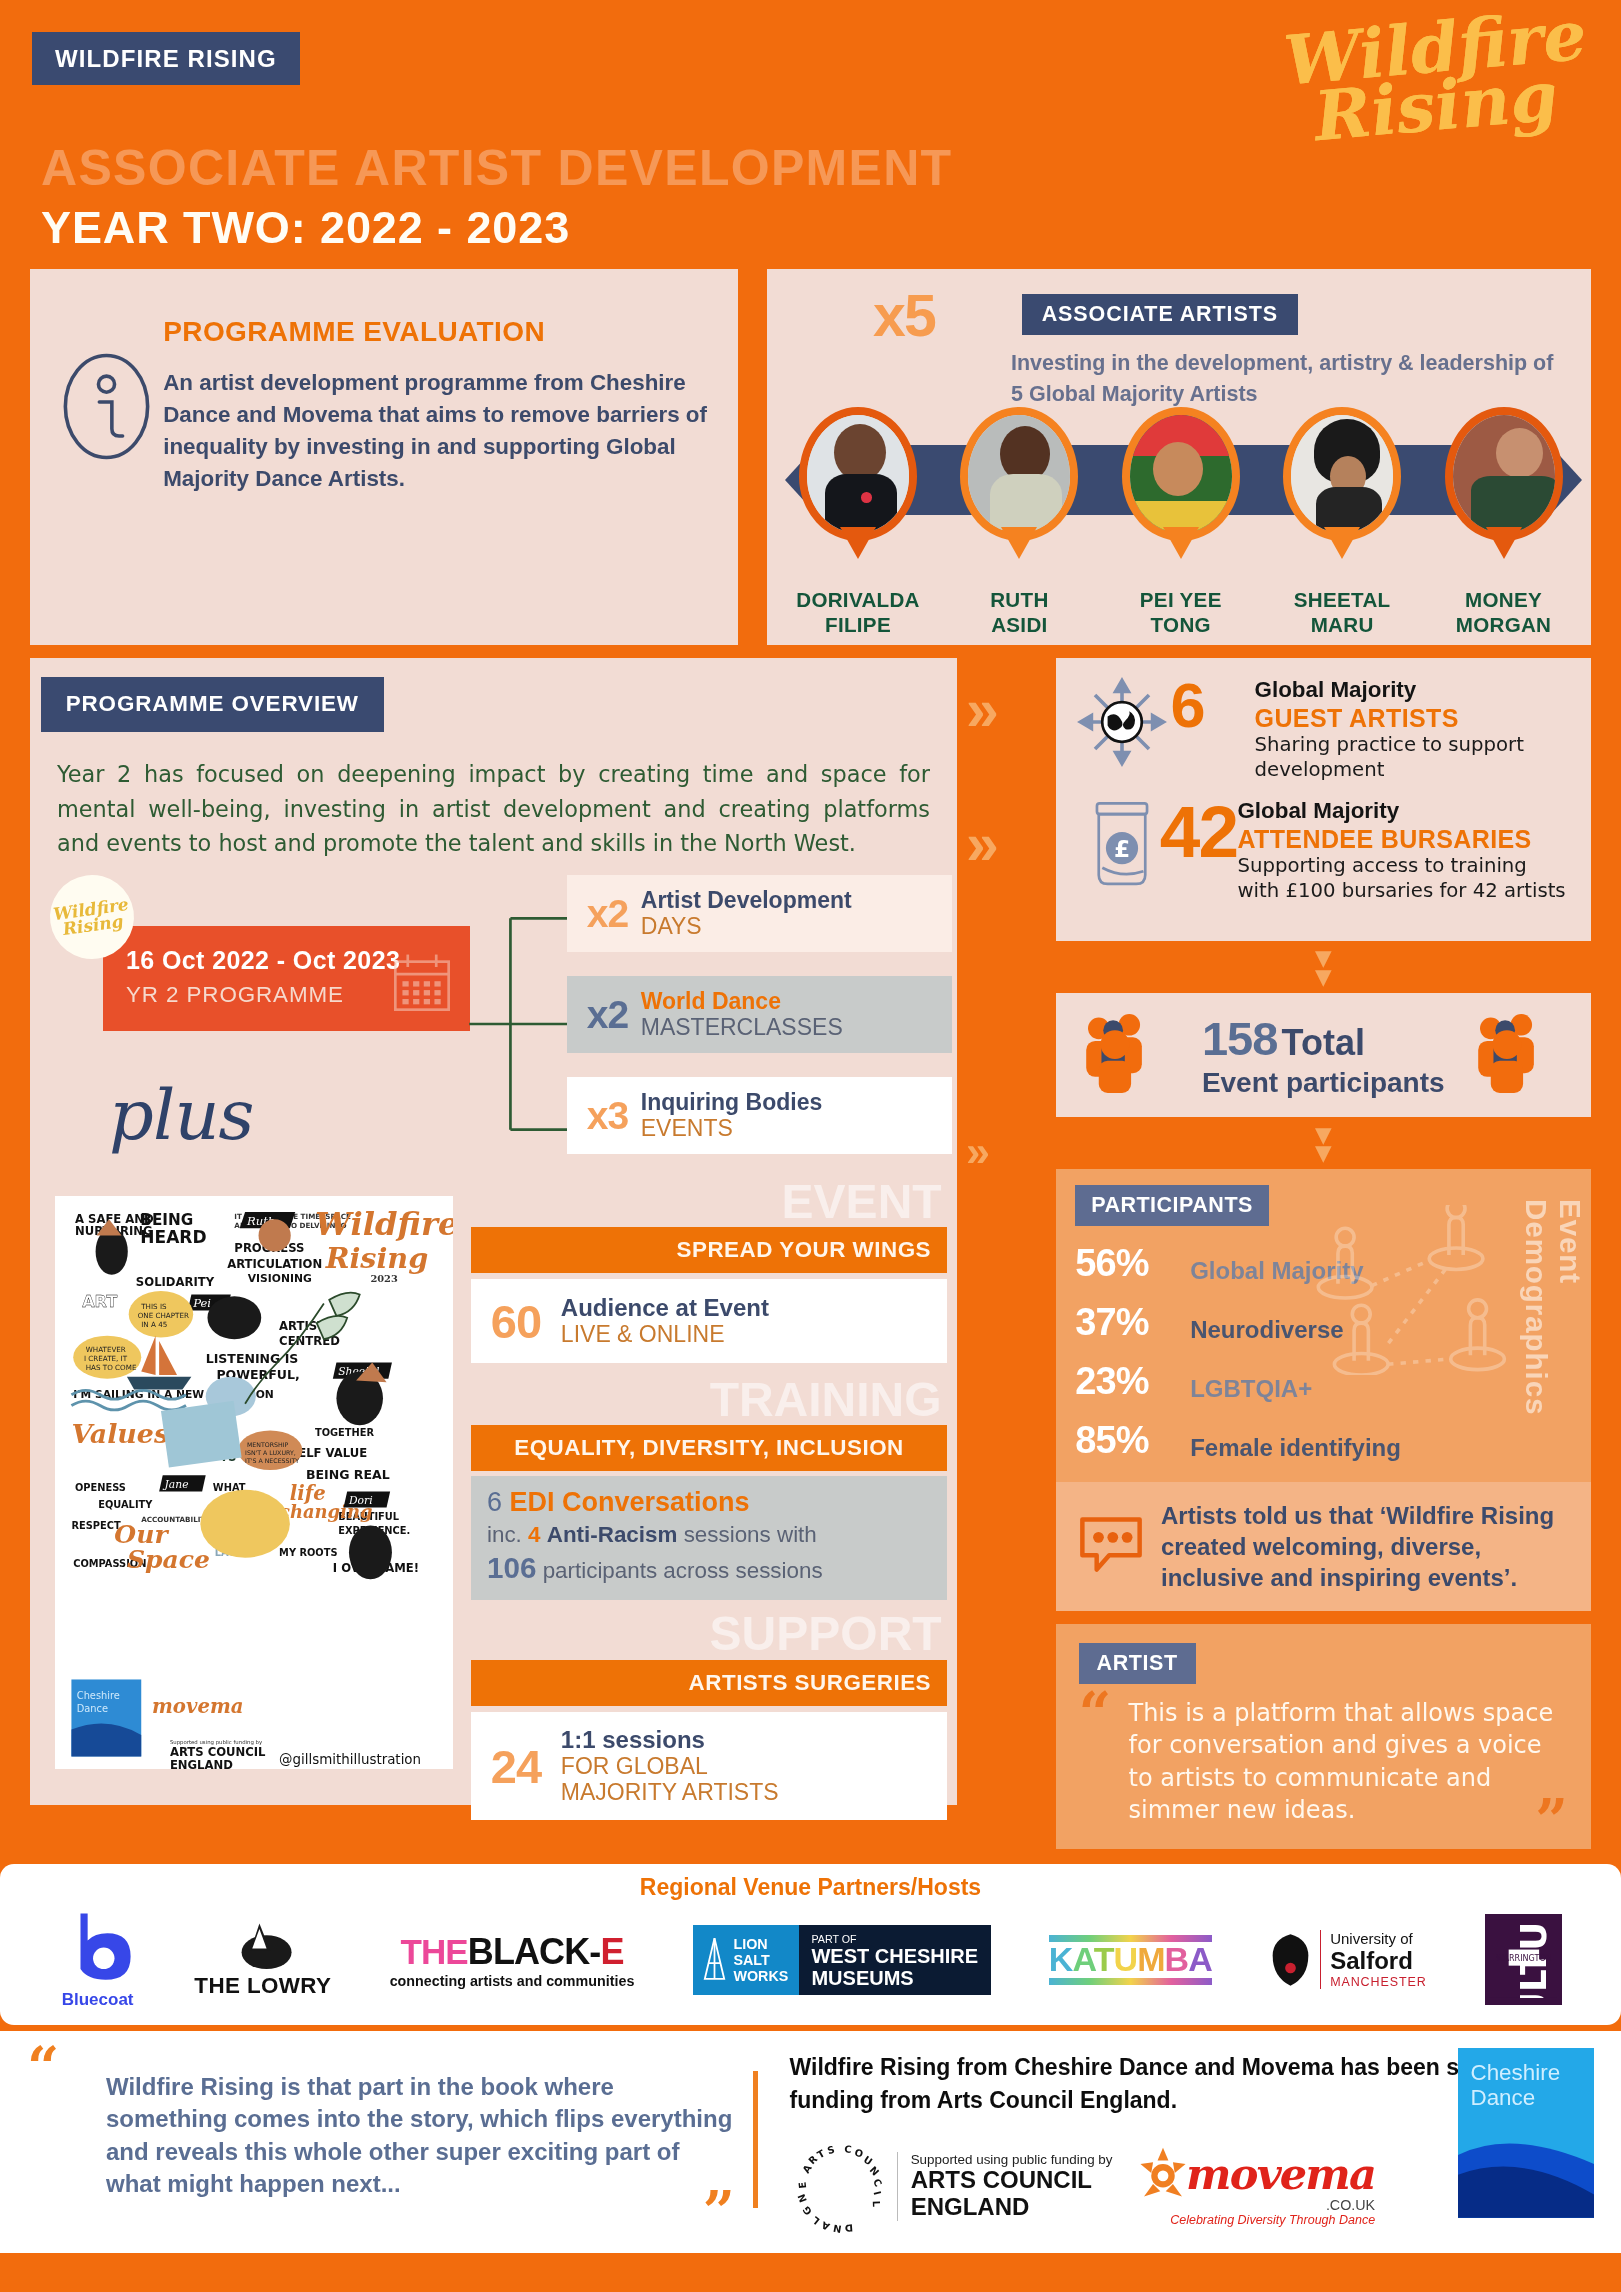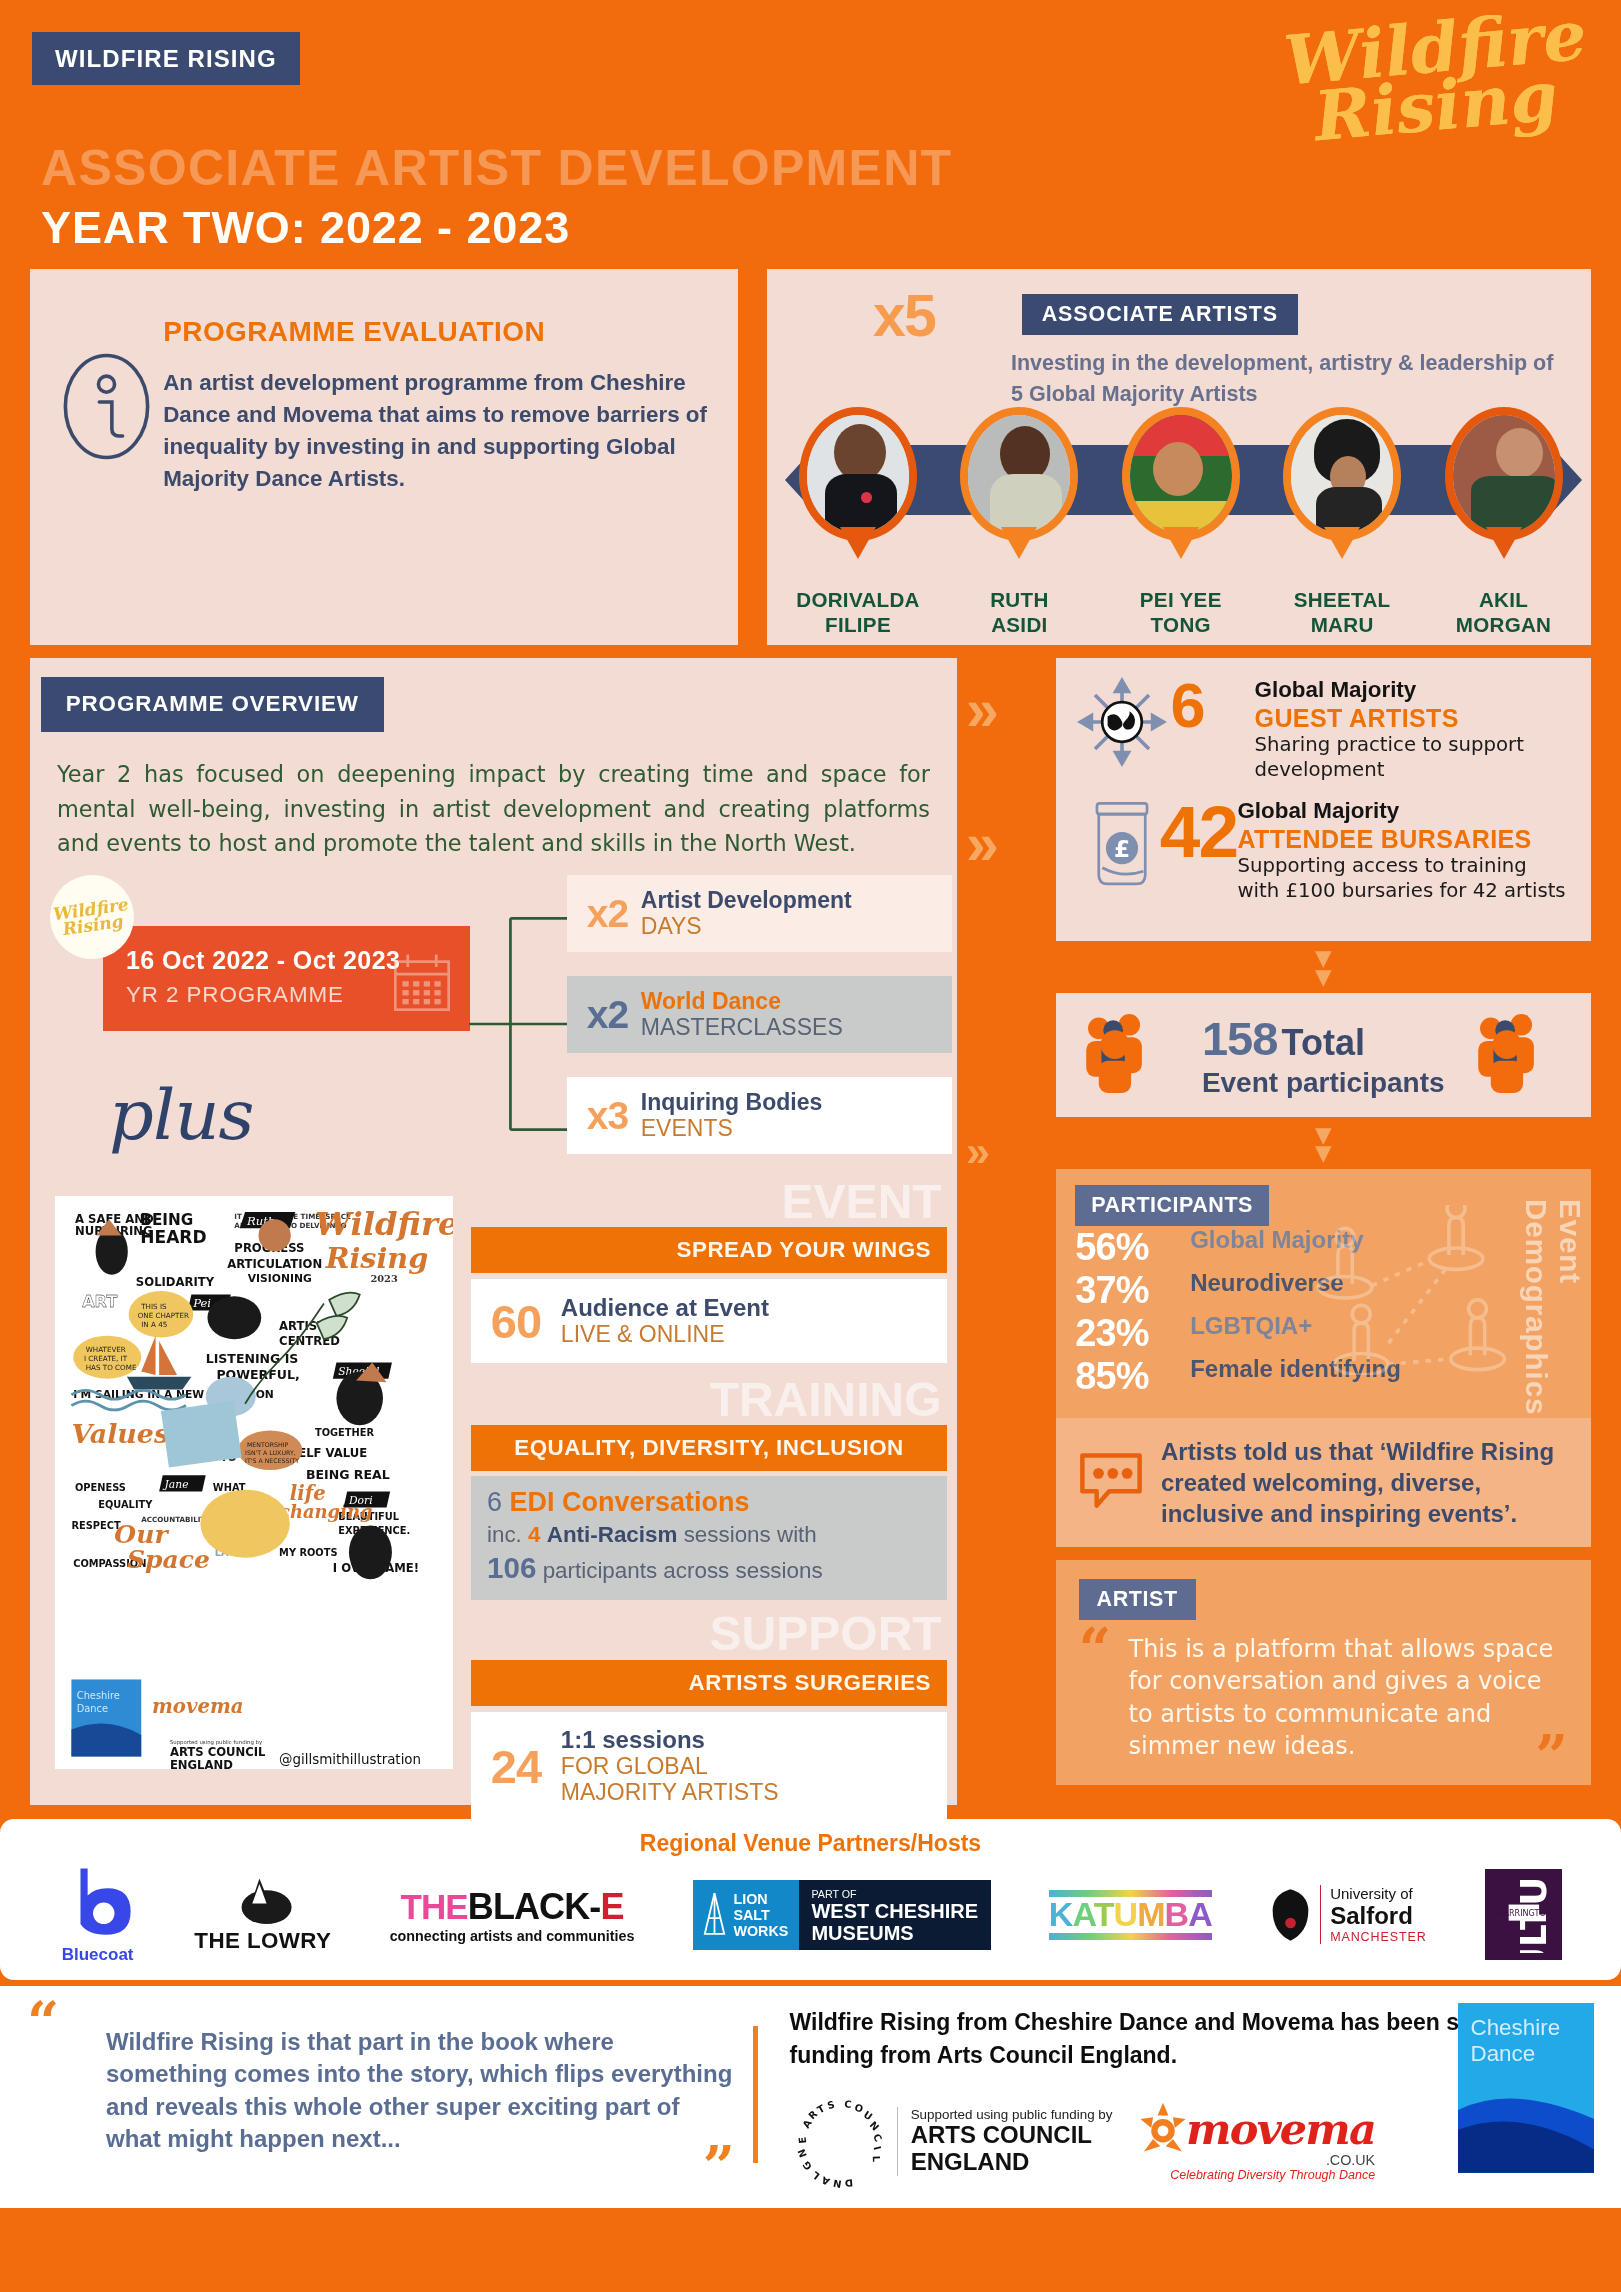--- a/index.html
+++ b/index.html
@@ -149,21 +149,21 @@
   .arrow-down { text-align:center; color:#F7A860; font-size:30px; line-height:.62; margin:7.2px 0 7.2px 86px; font-weight:bold; }
 
   .total-panel { display:flex; align-items:center; justify-content:space-between; padding:18px 23px; }
   .total-mid { text-align:left; }
   .total-mid .tn { font-size:47px; font-weight:bold; color:#5A6E93; letter-spacing:-0.9px; }
   .total-mid .tl { font-size:36px; font-weight:bold; color:#3C4A6B; }
   .total-mid .t2 { font-size:28px; font-weight:bold; color:#3C4A6B; margin-top:1.8px; }
 
   .demo-panel { background:#F2A263; padding:16px 19.7px 19.7px 19.7px; position:relative; overflow:hidden; }
   .demo-tag { background:#5E6C91; color:#fff; font-weight:bold; font-size:21.5px; letter-spacing:0.5px; padding:8px 16px; display:inline-block; }
-  .demo-row { display:flex; align-items:flex-start; }
+  .demo-row { display:flex; align-items:flex-end; margin-top:16px; }
   .demo-pct { font-size:38px; font-weight:bold; color:#FFFFFF; width:115px; letter-spacing:-0.9px; }
   .demo-lbl { font-size:24px; font-weight:bold; color:#4A5570; }
   .demo-lbl.light { color:#7E8499; }
   .vert-word { position:absolute; right:3.6px; top:30px; writing-mode:vertical-rl; font-size:29.6px; color:rgba(255,255,255,0.55); font-weight:bold; letter-spacing:0.9px; }
   .demo-art { position:absolute; right:56px; top:36px; opacity:.35; }
 
   .quote-strip { background:#F4B486; display:flex; align-items:center; gap:16px; padding:18px 21.5px; }
   .q-bubble { flex:0 0 68px; }
   .q-text { font-size:24px; font-weight:bold; color:#3C4A6B; line-height:1.3; }
 
@@ -300,21 +300,21 @@
           <div class="pin">
             <div class="pin-ring dark">
               <div class="ph" style="background:#9d5a44">
                 <div style="position:absolute;left:43px;top:12.5px;width:47px;height:50px;border-radius:50%;background:#c79070"></div>
                 <div style="position:absolute;left:18px;top:61px;width:90px;height:64px;border-radius:22% 22% 0 0;background:#2b4a34"></div>
               </div>
             </div>
             <div class="pin-tail"></div>
           </div>
           <div class="artist-name">
-            <span>AKIL</span><br><span>MORGAN</span>
+            <span>MONEY</span><br><span>MORGAN</span>
           </div>
         </div>
 
       </div>
     </div>
   </div>
 
   <div class="row2">
 
     <div class="left-col">

